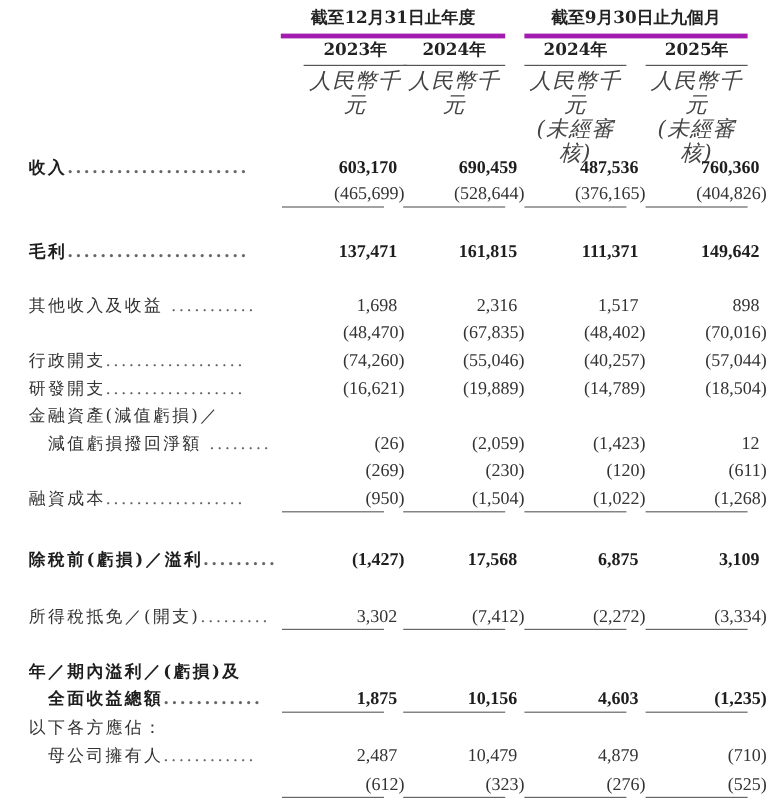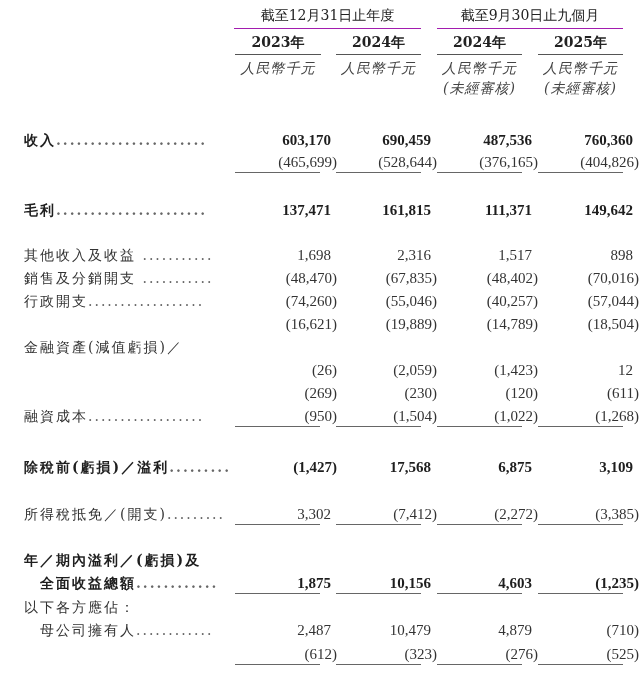--- a/index.html
+++ b/index.html
@@ -2,26 +2,26 @@
 <html><head>
 <meta charset="utf-8">
 <style>
   html, body { margin: 0; padding: 0; background: #ffffff; }
   body {
     width: 640px; height: 675px; position: relative; overflow: hidden;
     font-family: "DejaVu Serif", "Liberation Serif", serif;
     color: #2a2a2a;
   }
   .hdr { position: absolute; text-align: center; font-size: 14px; }
-  .period { top: 6px; height: 22px; line-height: 18px; font-weight: normal; color: #222; border-bottom: 1px solid #a21caf; }
+  .period { top: 6px; height: 22px; line-height: 18px; font-weight: bold; color: #222; border-bottom: 4px solid #a21caf; }
   .period.p1 { left: 234px; width: 187px; }
   .period.p2 { left: 437px; width: 186px; }
   .year { top: 34px; height: 20px; line-height: 16px; font-weight: bold; color: #222; border-bottom: 1px solid #555; }
-  .unit { top: 58px; font-size: 14px; font-style: italic; color: #444; line-height: 20px; letter-spacing: 1px; }
-  .c1 { left: 235px; width: 86px; }
+  .unit { top: 58px; font-size: 18px; font-style: italic; color: #444; line-height: 20px; letter-spacing: 1px; }
+  .c1 { left: 253px; width: 86px; }
   .c2 { left: 336px; width: 85px; }
   .c3 { left: 437px; width: 85px; }
   .c4 { left: 538px; width: 85px; }
 
   .row { position: absolute; left: 16px; width: 508px; height: 20px; font-size: 14px; line-height: 20px; }
   .label { position: absolute; left: 8px; width: 218px; white-space: nowrap; overflow: hidden; letter-spacing: 2px; color: #333; }
   .label.indent { left: 24px; width: 202px; }
   .label .dots { color: #666; letter-spacing: 2px; }
   .val { position: absolute; text-align: right; white-space: nowrap; color: #333; font-family: "Liberation Serif", "DejaVu Serif", serif; font-size: 15px; }
   .v1 { left: 235px; width: 86px; }
@@ -89,47 +89,48 @@
       <div class="val v4 pos">149,642</div>
     </div>
     <div class="row" style="top: 245px;">
       <div class="label"><span>其他收入及收益</span><span class="dots"> ...........</span></div>
       <div class="val v1 pos">1,698</div>
       <div class="val v2 pos">2,316</div>
       <div class="val v3 pos">1,517</div>
       <div class="val v4 pos">898</div>
     </div>
     <div class="row" style="top: 268px;">
-      <div class="label"><span>銷售及分銷開支</span><span class="dots"> ...........</span></div>
       <div class="val v1 neg">(48,470)</div>
       <div class="val v2 neg">(67,835)</div>
       <div class="val v3 neg">(48,402)</div>
       <div class="val v4 neg">(70,016)</div>
     </div>
     <div class="row" style="top: 291px;">
       <div class="label"><span>行政開支</span><span class="dots">..................</span></div>
       <div class="val v1 neg">(74,260)</div>
       <div class="val v2 neg">(55,046)</div>
       <div class="val v3 neg">(40,257)</div>
       <div class="val v4 neg">(57,044)</div>
     </div>
     <div class="row" style="top: 314px;">
+      <div class="label"><span>研發開支</span><span class="dots">..................</span></div>
       <div class="val v1 neg">(16,621)</div>
       <div class="val v2 neg">(19,889)</div>
       <div class="val v3 neg">(14,789)</div>
       <div class="val v4 neg">(18,504)</div>
     </div>
     <div class="row" style="top: 337px;">
       <div class="label"><span>金融資產(減值虧損)／</span><span class="dots"></span></div>
       <div class="val v1 pos"></div>
       <div class="val v2 pos"></div>
       <div class="val v3 pos"></div>
       <div class="val v4 pos"></div>
     </div>
     <div class="row" style="top: 360px;">
+      <div class="label indent"><span>減值虧損撥回淨額</span><span class="dots"> ........</span></div>
       <div class="val v1 neg">(26)</div>
       <div class="val v2 neg">(2,059)</div>
       <div class="val v3 neg">(1,423)</div>
       <div class="val v4 pos">12</div>
     </div>
     <div class="row" style="top: 383px;">
       <div class="val v1 neg">(269)</div>
       <div class="val v2 neg">(230)</div>
       <div class="val v3 neg">(120)</div>
       <div class="val v4 neg">(611)</div>
@@ -150,21 +151,21 @@
       <div class="val v1 neg">(1,427)</div>
       <div class="val v2 pos">17,568</div>
       <div class="val v3 pos">6,875</div>
       <div class="val v4 pos">3,109</div>
     </div>
     <div class="row" style="top: 504px;">
       <div class="label"><span>所得稅抵免／(開支)</span><span class="dots">.........</span></div>
       <div class="val v1 pos">3,302</div>
       <div class="val v2 neg">(7,412)</div>
       <div class="val v3 neg">(2,272)</div>
-      <div class="val v4 neg">(3,385)</div>
+      <div class="val v4 neg">(3,334)</div>
     </div>
     <div class="uline u1" style="top: 524px;"></div>
     <div class="uline u2" style="top: 524px;"></div>
     <div class="uline u3" style="top: 524px;"></div>
     <div class="uline u4" style="top: 524px;"></div>
     <div class="row bold" style="top: 550px;">
       <div class="label"><span>年／期內溢利／(虧損)及</span><span class="dots"></span></div>
       <div class="val v1 pos"></div>
       <div class="val v2 pos"></div>
       <div class="val v3 pos"></div>

